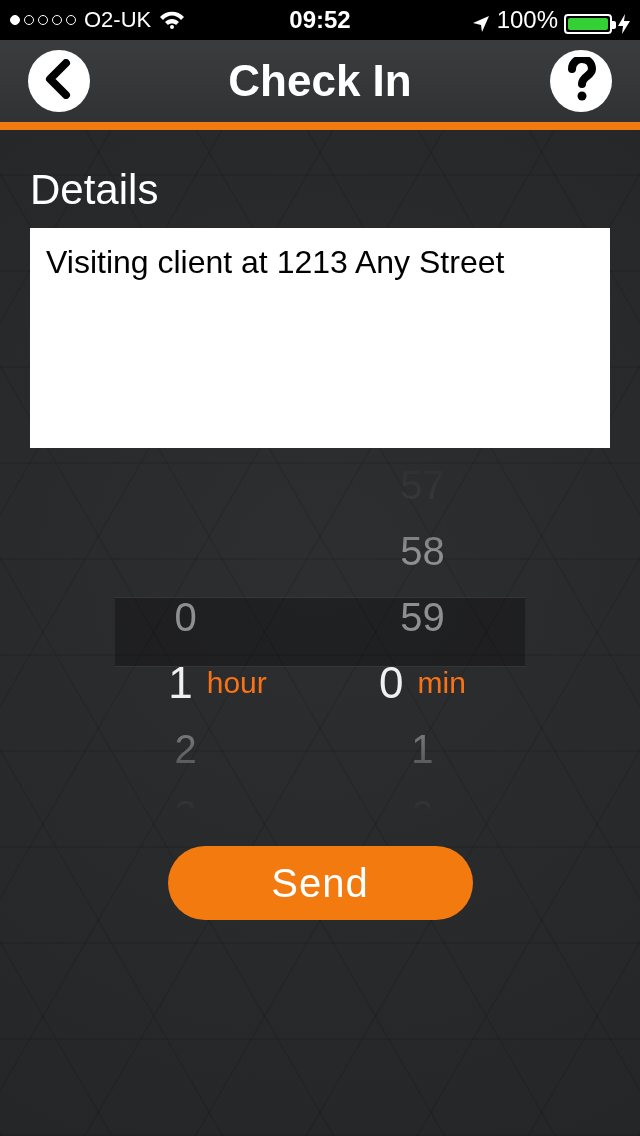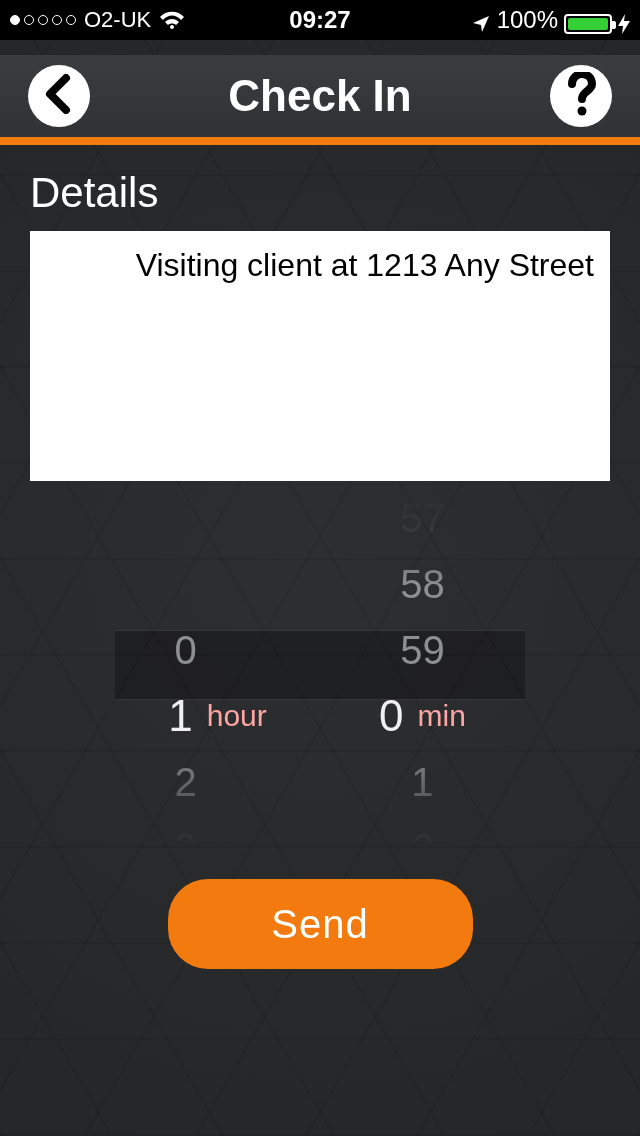--- a/index.html
+++ b/index.html
@@ -59,72 +59,71 @@
   .nav-bar {
     position: relative;
     z-index: 2;
     height: 90px;
     background: linear-gradient(#3b3c3e, #313234);
     display: flex;
     align-items: center;
     justify-content: space-between;
     padding: 0 28px;
     border-bottom: 8px solid #f37a0f;
-    margin-top: 15px;
   }
   .circle-btn {
     width: 62px; height: 62px; border-radius: 50%; background: #fff;
     display: flex; align-items: center; justify-content: center;
     color: #000; cursor: pointer;
   }
   .nav-title { font-size: 44px; font-weight: 600; color: #fff; }
 
   
-  .content { position: relative; z-index: 1; padding: 24px 30px 0 30px; }
+  .content { position: relative; z-index: 1; padding: 36px 30px 0 30px; }
   .section-label { font-size: 42px; font-weight: 400; color: #fff; margin-bottom: 14px; }
   .details-box {
-    width: 100%; height: 250px; background: #fff; color: #000;
+    width: 100%; height: 220px; background: #fff; color: #000;
     font-size: 32px; padding: 14px 16px; border: none; resize: none;
-    font-family: inherit; line-height: 1.25; text-align: right;
+    font-family: inherit; line-height: 1.25;
   }
   .duration-label { margin-top: 34px; margin-bottom: 8px; }
 
   
   .picker-wrap {
     width: 410px; height: 360px; margin: 0 auto; position: relative;
     display: flex; align-items: stretch;
     -webkit-mask-image: linear-gradient(to bottom, transparent 0%, #000 28%, #000 72%, transparent 100%);
     mask-image: linear-gradient(to bottom, transparent 0%, #000 28%, #000 72%, transparent 100%);
   }
   .picker-col {
     flex: 1; display: flex; flex-direction: column; align-items: center; 
     position: relative; gap: 0;
   }
   .picker-row {
     height: 66px; display: flex; align-items: center; justify-content: center;
     font-size: 40px; color: #8e8f90; width: 100%;
   }
   .picker-row.sel { font-size: 44px; color: #f0f0f0; }
-  .unit { font-size: 30px; margin-left: 14px; color: #fca5a5; }
+  .unit { font-size: 30px; margin-left: 14px; color: #f97316; }
   .sel-band {
     position: absolute; left: -10px; right: -10px; top: 50%; transform: translateY(-50%);
     height: 70px; background: rgba(0,0,0,0.28);
     border-top: 1px solid rgba(255,255,255,0.10);
     border-bottom: 1px solid rgba(255,255,255,0.10);
     pointer-events: none;
   }
   .picker-col .stack { display:flex; flex-direction:column; align-items:center; }
   .picker-col.hours .picker-row { padding-right: 70px; justify-content:flex-end;}
   .picker-col.hours .picker-row.sel { padding-right: 0; justify-content:center;}
   .picker-col.mins .picker-row { justify-content:center; }
   .picker-col.mins .picker-row.sel { padding-left: 0; }
 
   
   .send-btn {
-    display: block; width: 305px; height: 90px; margin: 34px auto 14px auto;
+    display: block; width: 305px; height: 74px; margin: 34px auto 14px auto;
     background: #f37a0f; color: #fff; font-size: 40px; font-weight: 400;
     border: none; border-radius: 40px; cursor: pointer;
     letter-spacing: 1px;
   }
 </style>
 </head>
 <body>
 
 <div class="bg-hex"></div>
 
@@ -137,21 +136,21 @@
         <span class="dot"></span>
         <span class="dot"></span>
     </span>
     <span class="carrier">O2-UK</span>
     <span class="wifi-icon">
       <svg width="26" height="20" viewBox="0 0 26 20">
           <path d="M1 7 C7 0 19 0 25 7 L22 10 C17 4 9 4 4 10 Z M6 12 C10 8 16 8 20 12 L17 15 C15 13 11 13 9 15 Z M13 19 A2 2 0 1 0 13 15 A2 2 0 0 0 13 19 Z" fill="#fff"></path>
         </svg>
     </span>
   </div>
-  <div class="status-center">09:27</div>
+  <div class="status-center">09:52</div>
   <div class="status-right">
     <span class="loc-icon">
       <svg width="20" height="20" viewBox="0 0 20 20">
           <path d="M2 9 L18 2 L11 18 L10 11 Z" fill="#fff"></path>
         </svg>
     </span>
     <span>100%</span>
     <span class="battery">
         <span class="fill"></span>
       </span>

